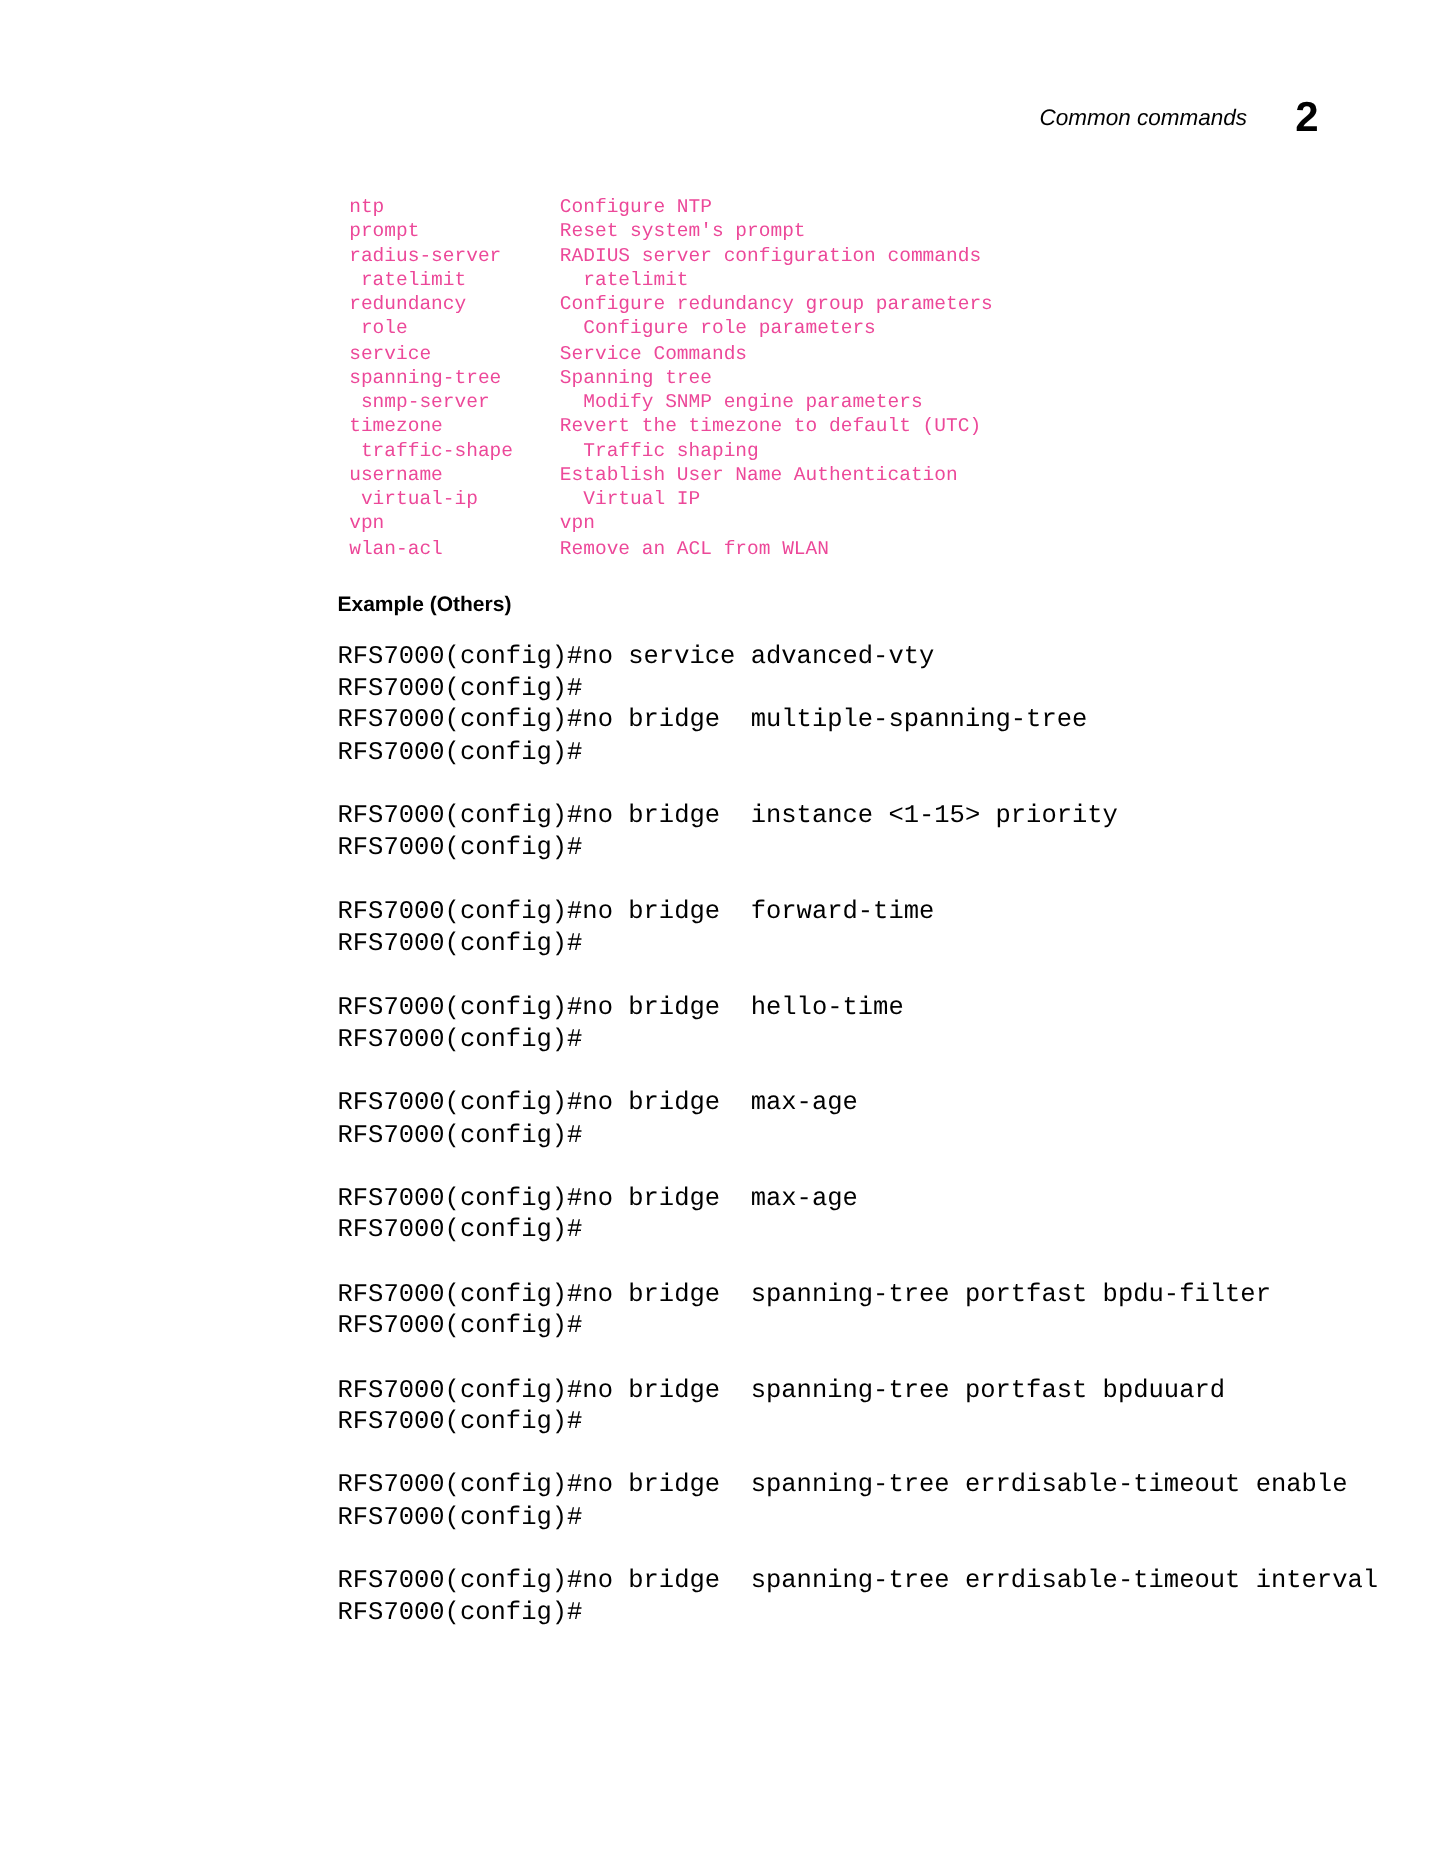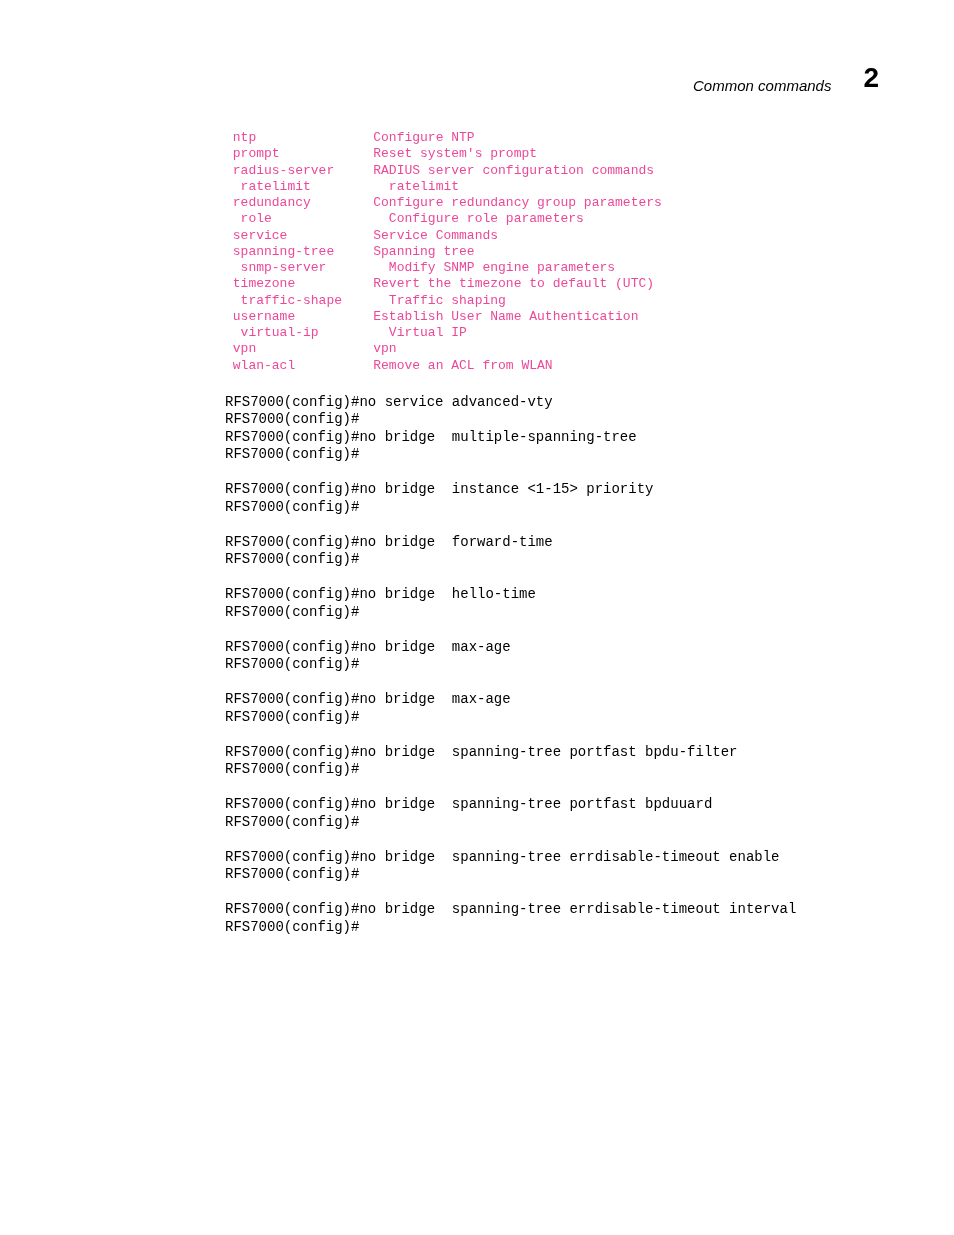--- a/index.html
+++ b/index.html
@@ -12,21 +12,21 @@
       font-family: Arial, Helvetica, sans-serif;
       width: 954px;
       height: 1235px;
       position: relative;
     }
     .header {
       position: absolute;
       top: 62px;
       right: 75px;
       display: flex;
-      align-items: flex-end;
+      align-items: center;
       gap: 32px;
     }
     .header-title {
       font-size: 15px;
       font-style: italic;
       color: #000;
     }
     .header-number {
       font-size: 28px;
       font-weight: bold;
@@ -55,21 +55,21 @@
     }
     .section-heading {
       font-weight: bold;
       font-size: 14px;
       color: #000;
       margin-top: 18px;
       margin-bottom: 18px;
     }
     .examples {
       font-family: "Courier New", Courier, monospace;
-      font-size: 14px;
+      font-size: 17px;
       line-height: 1.25;
       white-space: pre;
       color: #000;
     }
   </style>
 </head>
 <body>
 
 <div class="header">
   <span class="header-title">Common commands</span>
@@ -85,20 +85,21 @@
   role               Configure role parameters
  service           Service Commands
  spanning-tree     Spanning tree
   snmp-server        Modify SNMP engine parameters
  timezone          Revert the timezone to default (UTC)
   traffic-shape      Traffic shaping
  username          Establish User Name Authentication
   virtual-ip         Virtual IP
  vpn               vpn
  wlan-acl          Remove an ACL from WLAN</div>
+  <div class="section-heading">Example (Others)</div>
   <div class="examples" id="examples">RFS7000(config)#no service advanced-vty
 RFS7000(config)#
 RFS7000(config)#no bridge  multiple-spanning-tree
 RFS7000(config)#
 
 RFS7000(config)#no bridge  instance &lt;1-15&gt; priority
 RFS7000(config)#
 
 RFS7000(config)#no bridge  forward-time
 RFS7000(config)#

